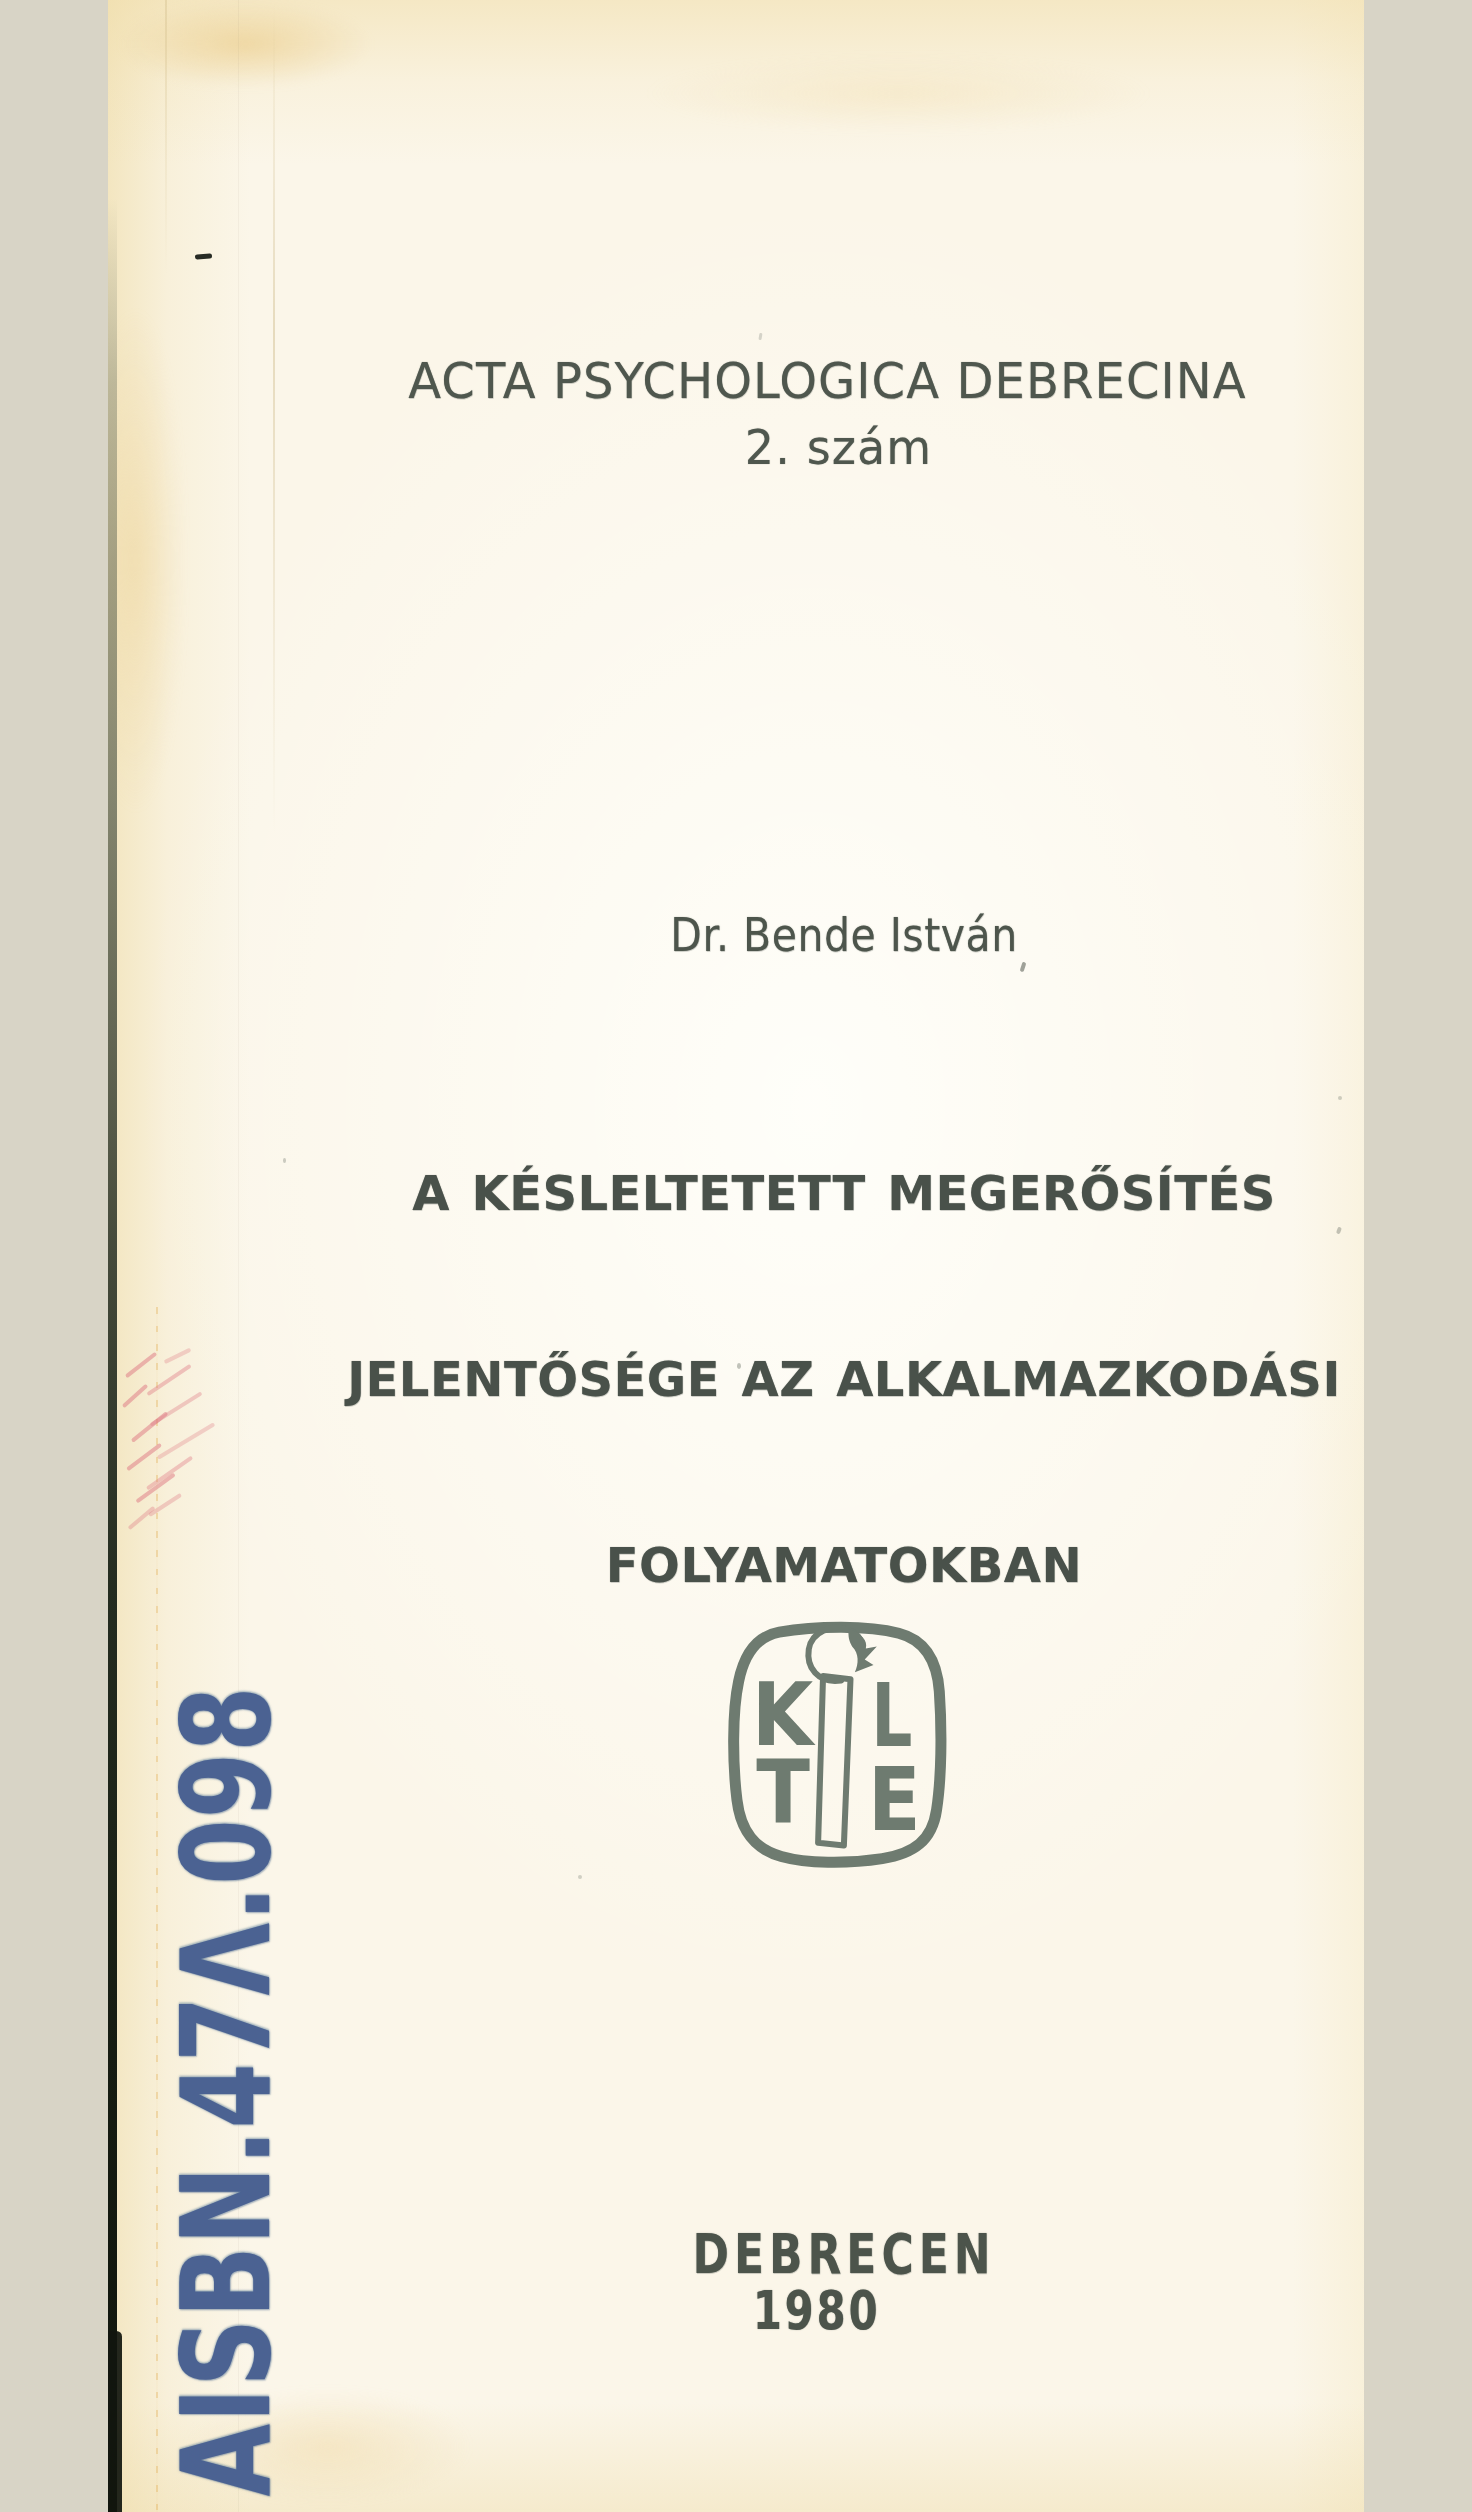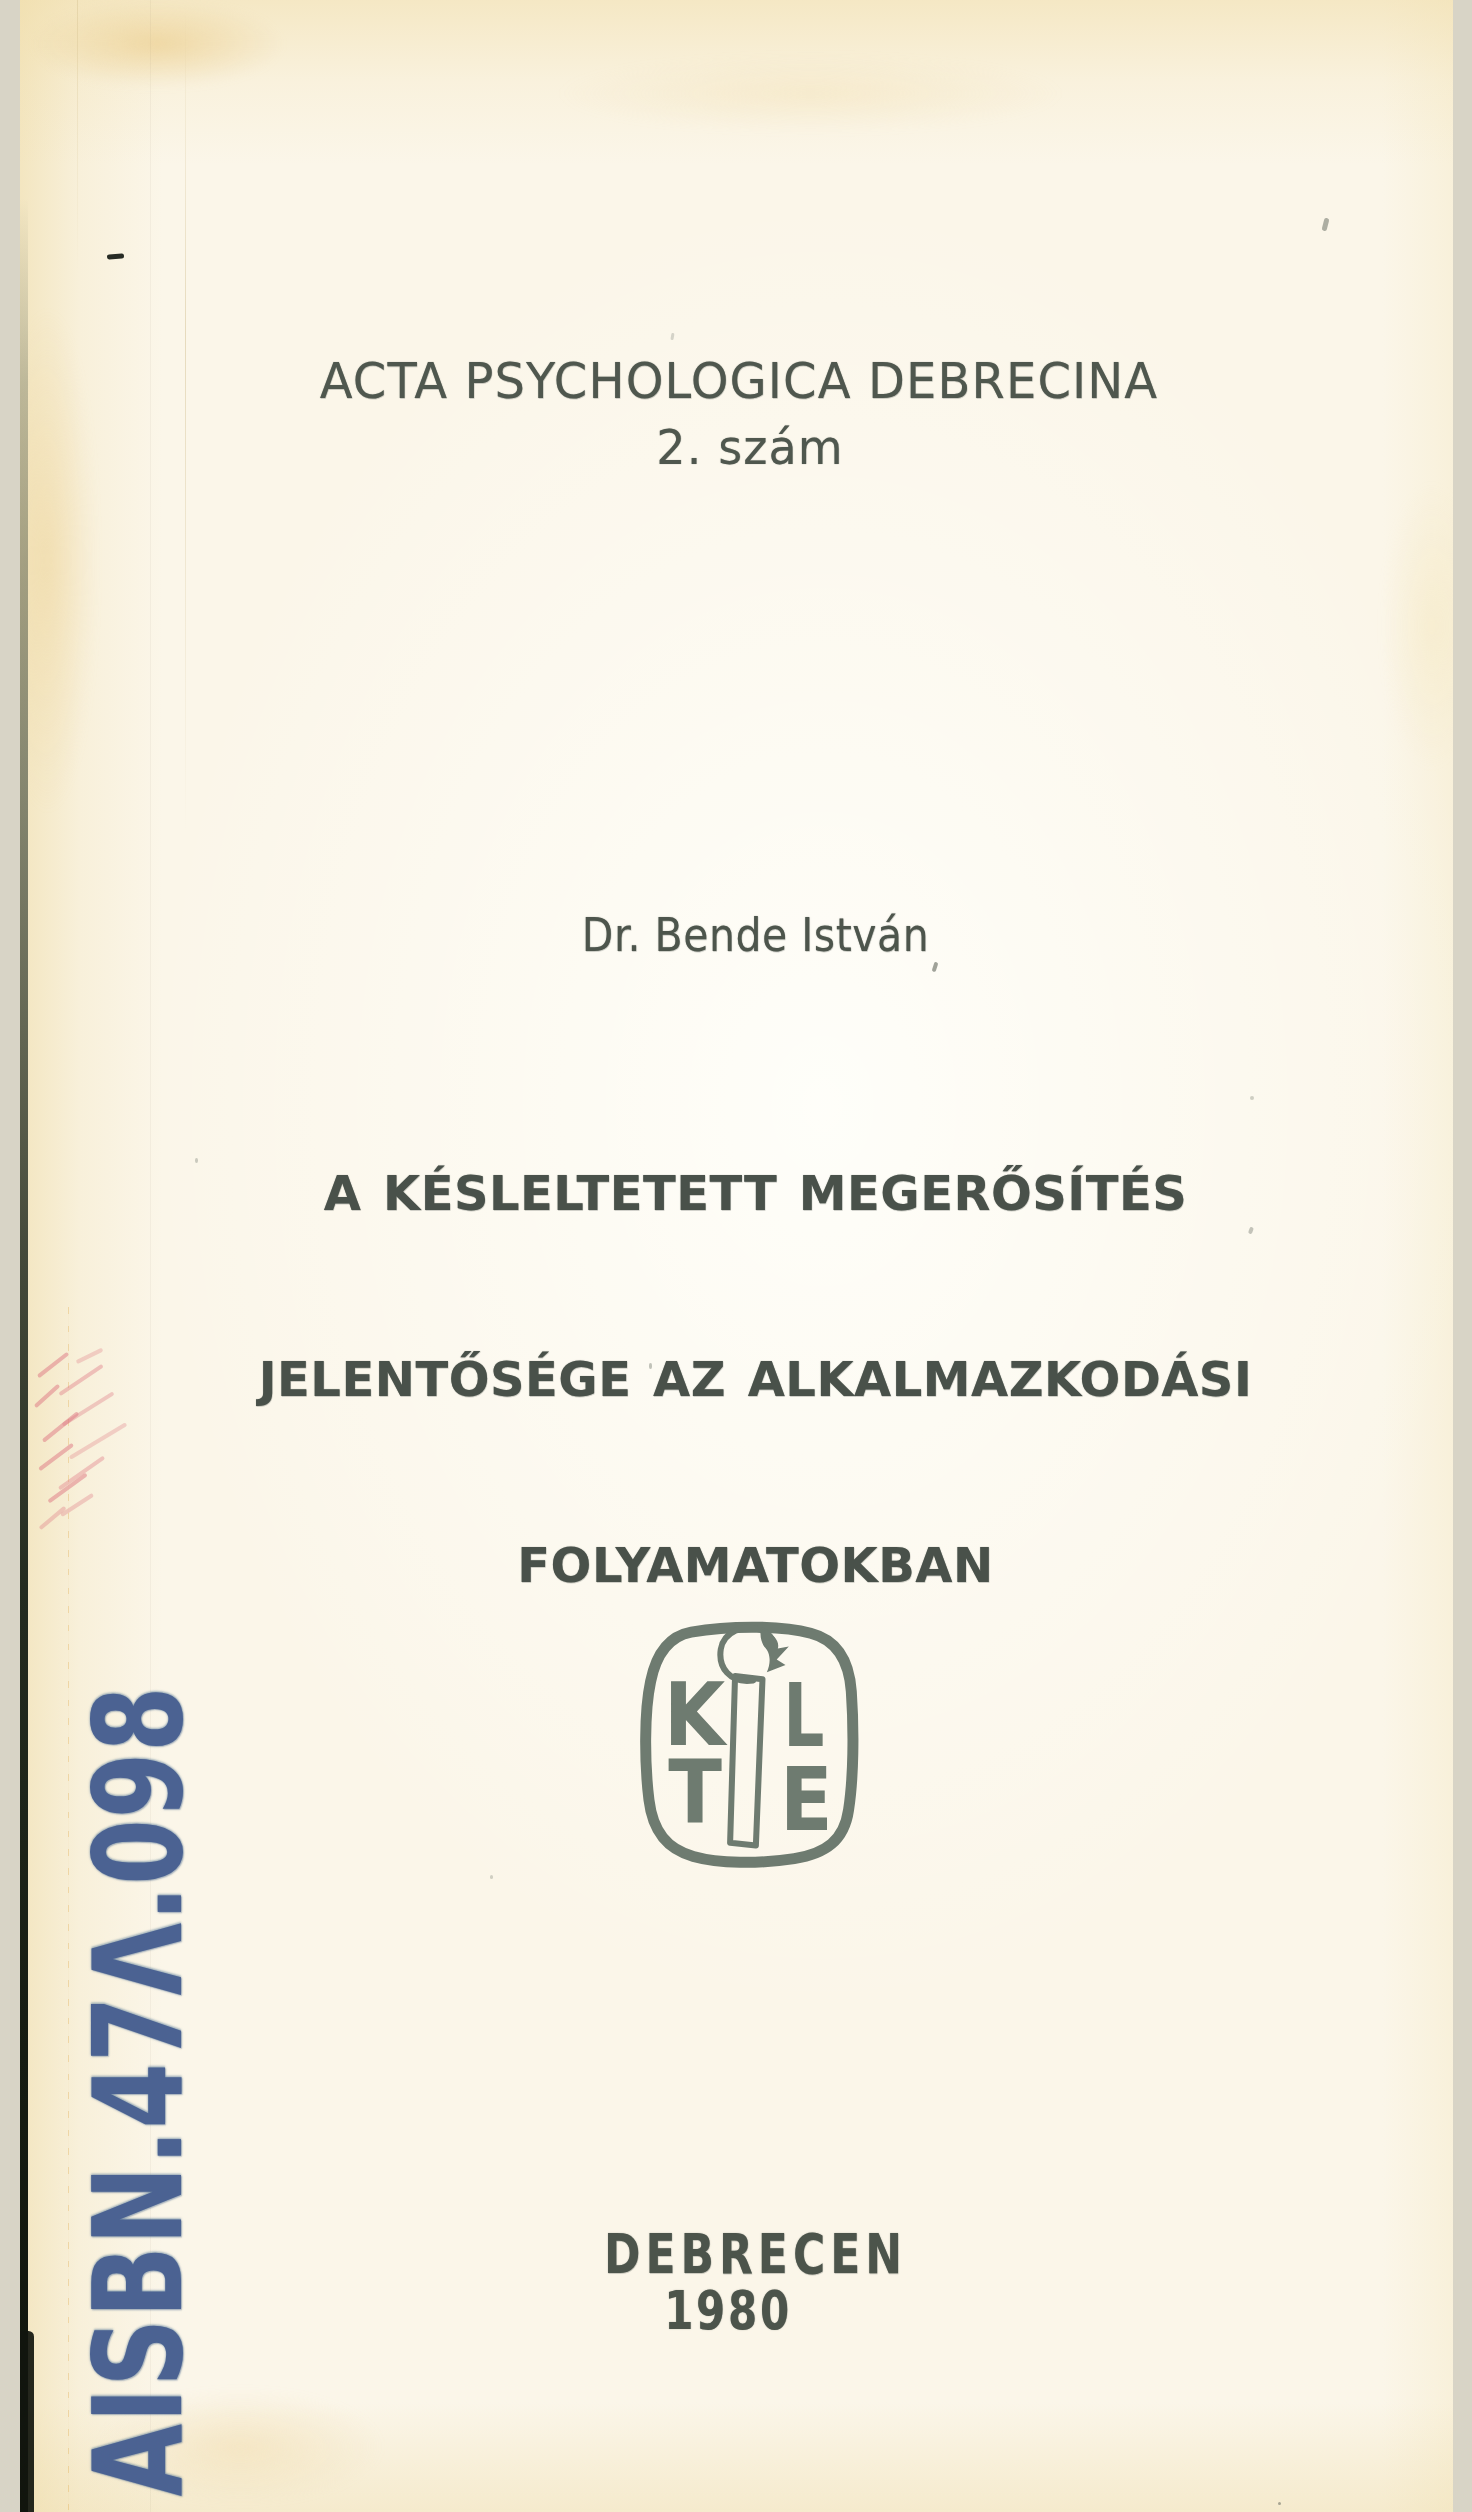--- a/index.html
+++ b/index.html
@@ -1,18 +1,18 @@
 <!DOCTYPE html>
 <html style="font-size:8.8px"><head>
 <meta charset="utf-8">
 <style>
   html,body{margin:0;padding:0;background:#d8d4c6;}
   .page{
     position:relative;
-    width:1433px;height:2512px;
+    width:1256px;height:2512px;
     margin:0 auto;
     overflow:hidden;
     background-color:#fbf6e9;
     background-image:
       radial-gradient(ellipse 934px 1263px at 56% 44%, rgba(255,255,251,0.9), rgba(255,255,251,0) 72%),
       linear-gradient(to bottom, rgba(240,220,166,0.55) 0px, rgba(240,220,166,0.18) 82px, rgba(240,220,166,0) 165px),
       linear-gradient(to right, rgba(238,219,165,0.6) 0px, rgba(238,219,165,0.22) 60px, rgba(238,219,165,0) 143px),
       linear-gradient(to top, rgba(238,220,170,0.45) 0px, rgba(238,220,170,0) 110px),
       linear-gradient(to left, rgba(242,228,184,0.3) 0px, rgba(242,228,184,0) 71px);
     font-family:"DejaVu Sans","Liberation Sans",sans-serif;

